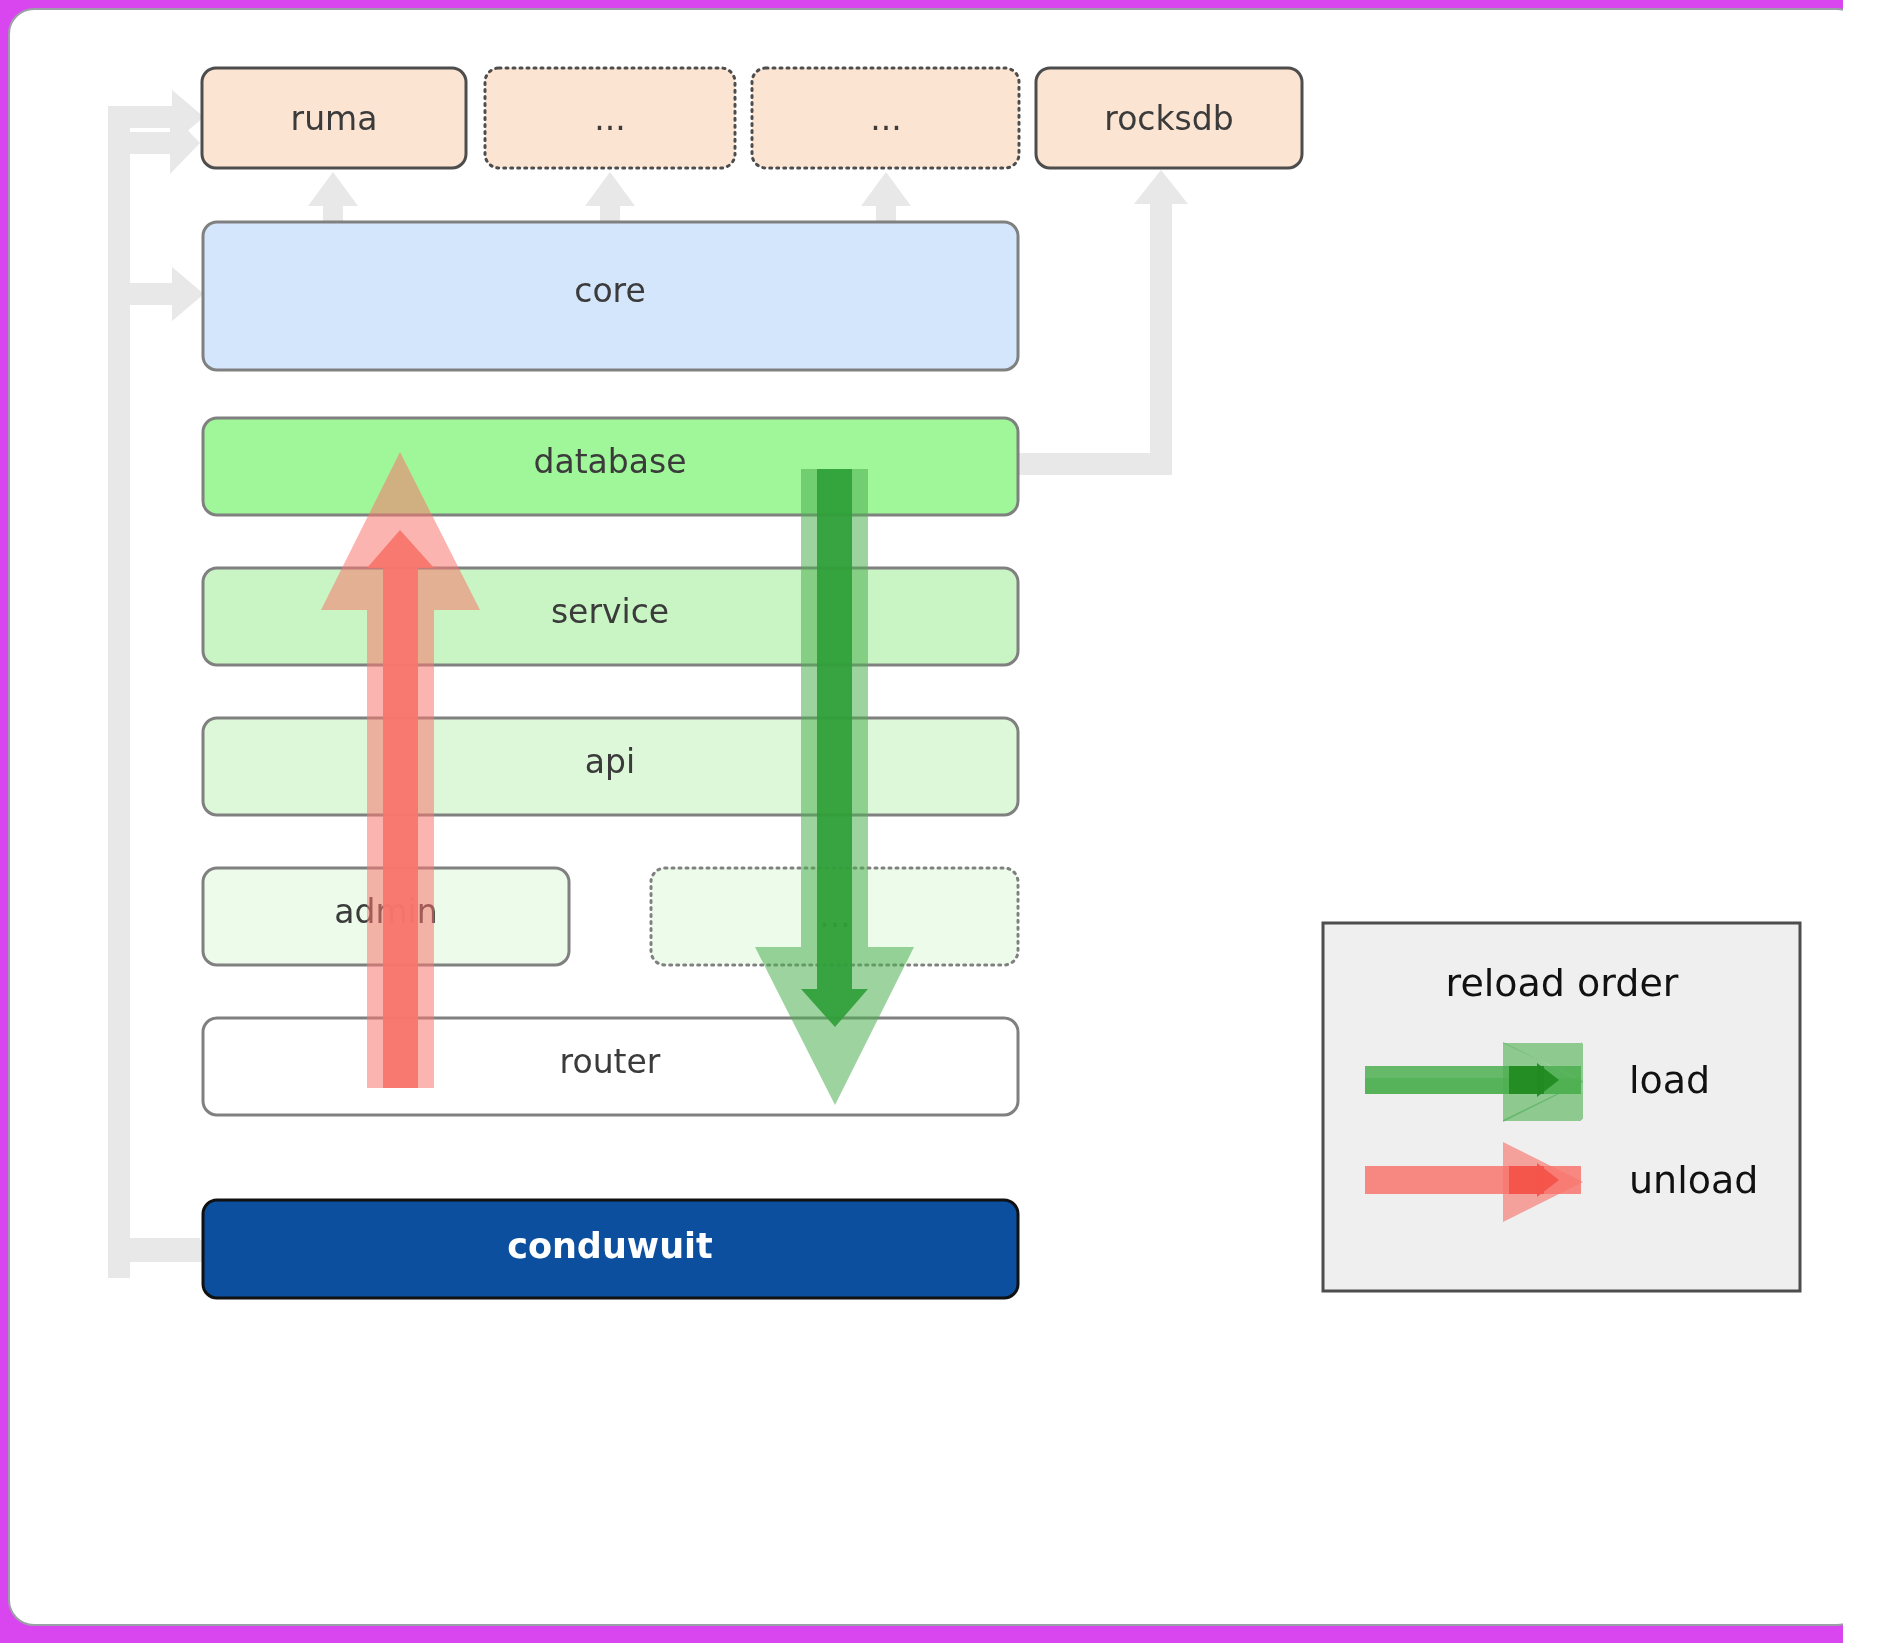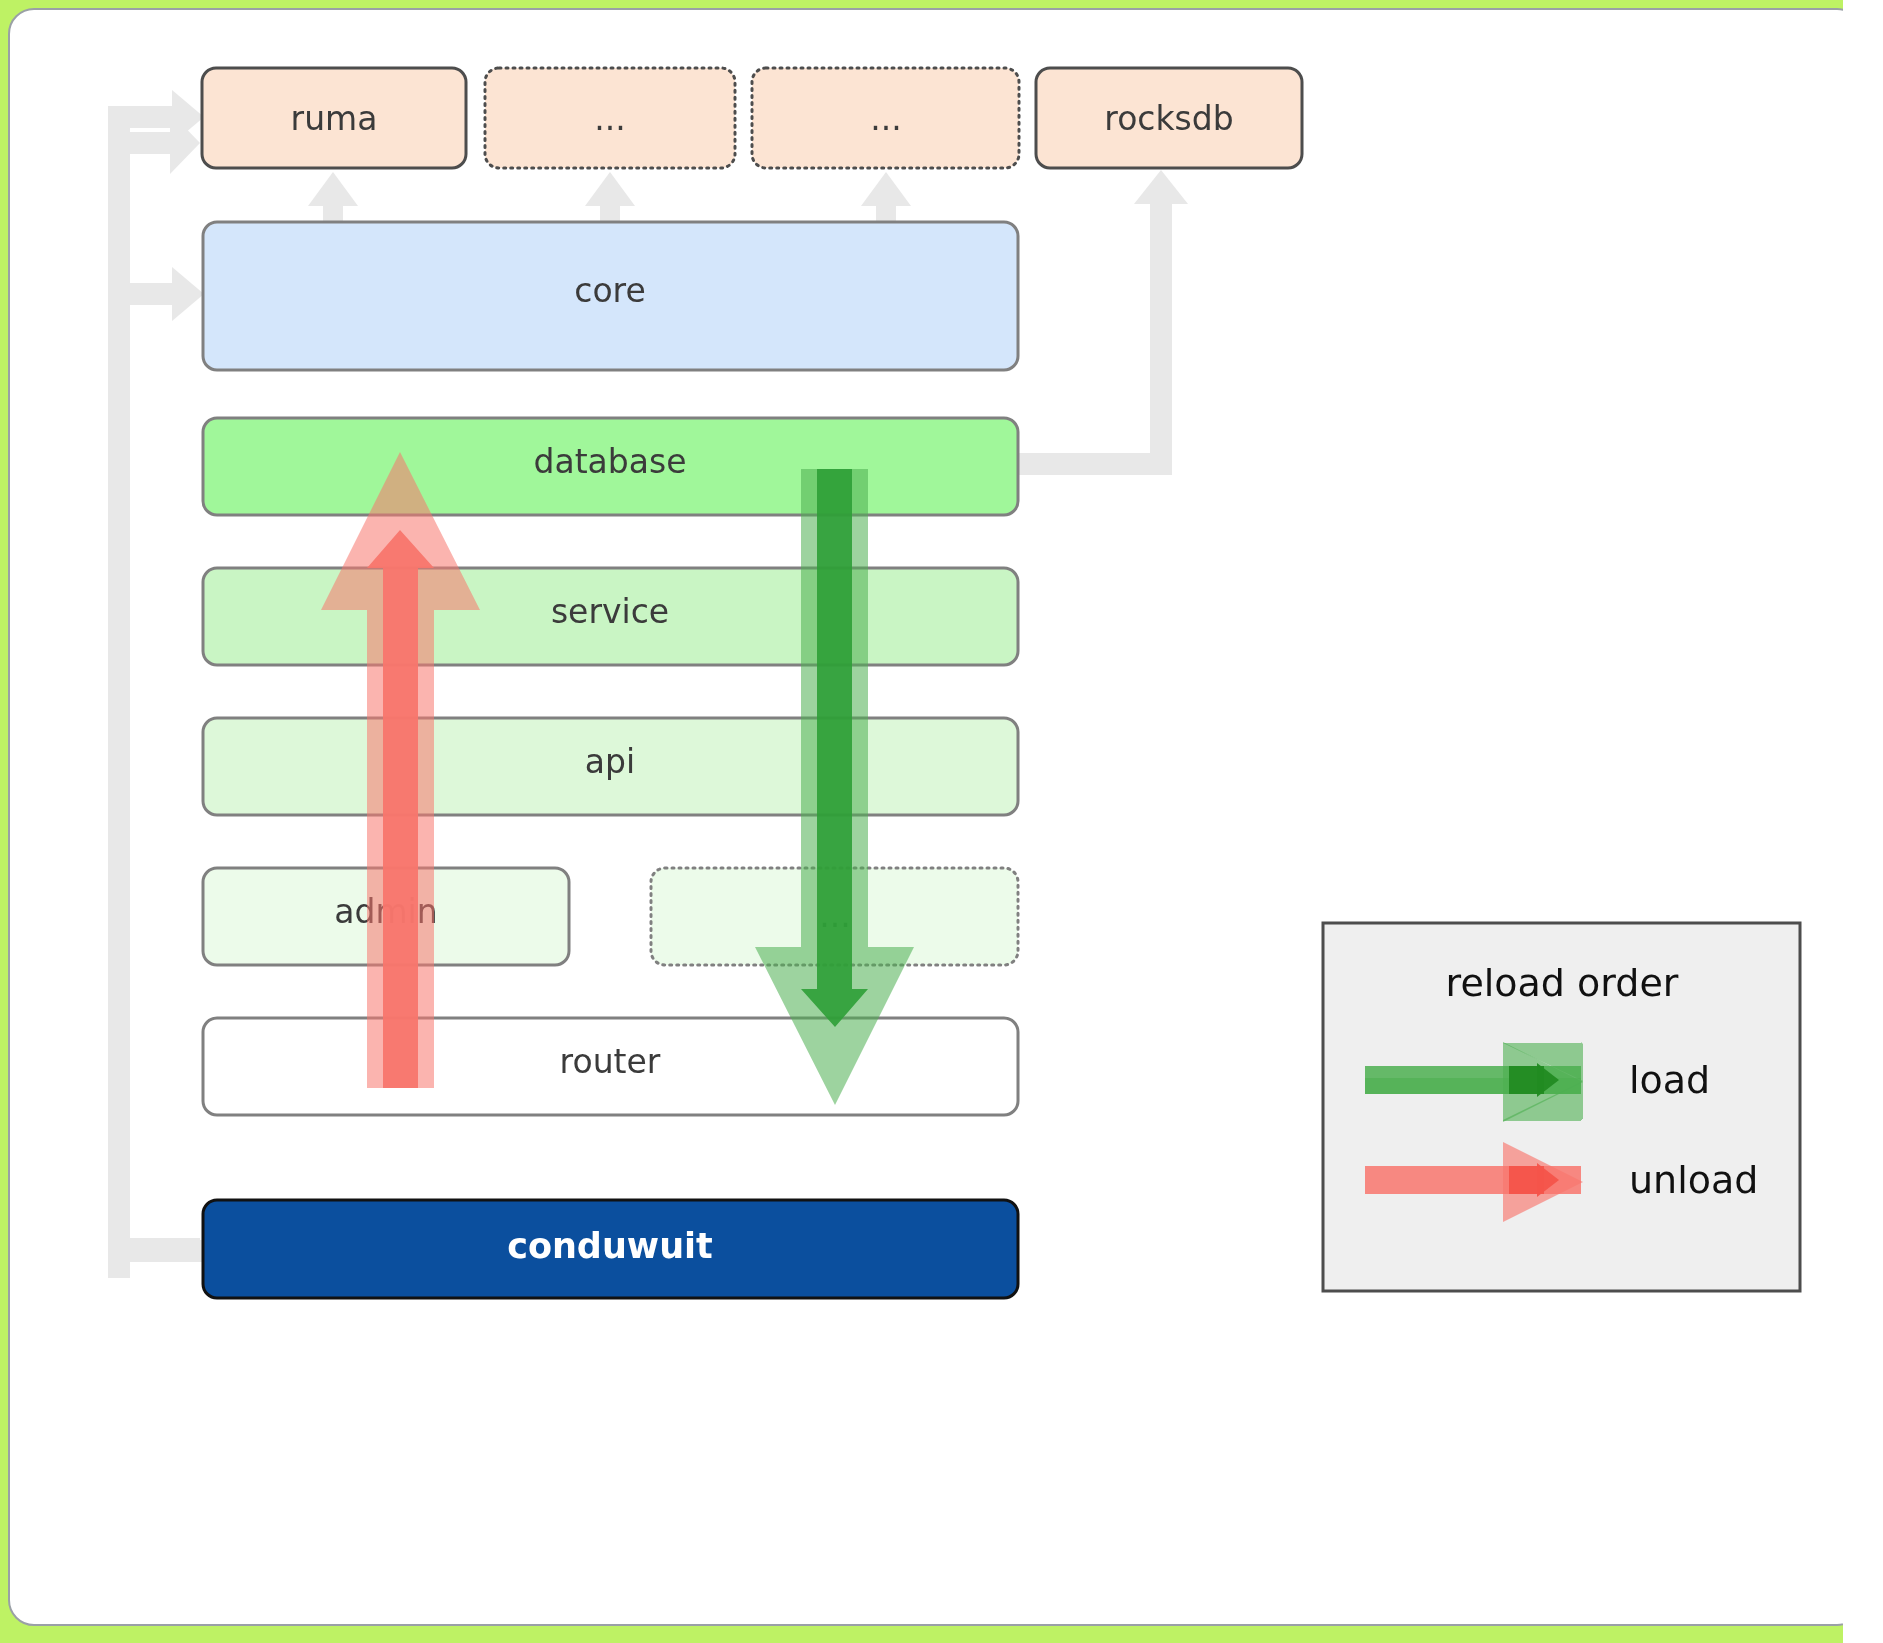--- a/index.html
+++ b/index.html
@@ -1,17 +1,17 @@
 <!DOCTYPE html>
 <html><head>
 <meta charset="utf-8">
 <style>
   html,body{margin:0;padding:0;background:#ffffff;}
   body{font-family:"DejaVu Sans","Liberation Sans",sans-serif;}
-  #stage{position:relative;width:1843px;height:1643px;background:#bef264;overflow:hidden;}
+  #stage{position:relative;width:1843px;height:1643px;background:#d946ef;overflow:hidden;}
   .frame{position:absolute;left:8px;top:8px;width:1855px;height:1618px;border:2px solid #9aa0a6;border-radius:26px;background:#fff;box-sizing:border-box;}
   svg.layer{position:absolute;left:0;top:0;width:1883px;height:1643px;overflow:visible;}
   #connectors{z-index:2;}
   #boxes{z-index:3;}
   #flow{z-index:4;}
   #legendlayer{z-index:5;}
   .boxtext{font-family:"DejaVu Sans","Liberation Sans",sans-serif;text-anchor:middle;dominant-baseline:middle;}
 </style>
 </head>
 <body>

